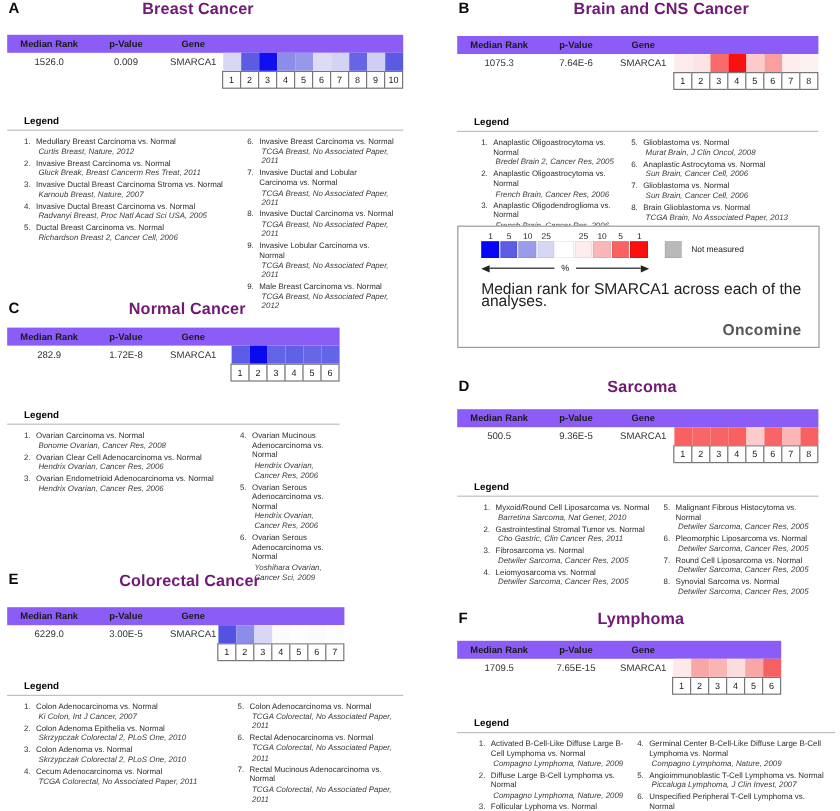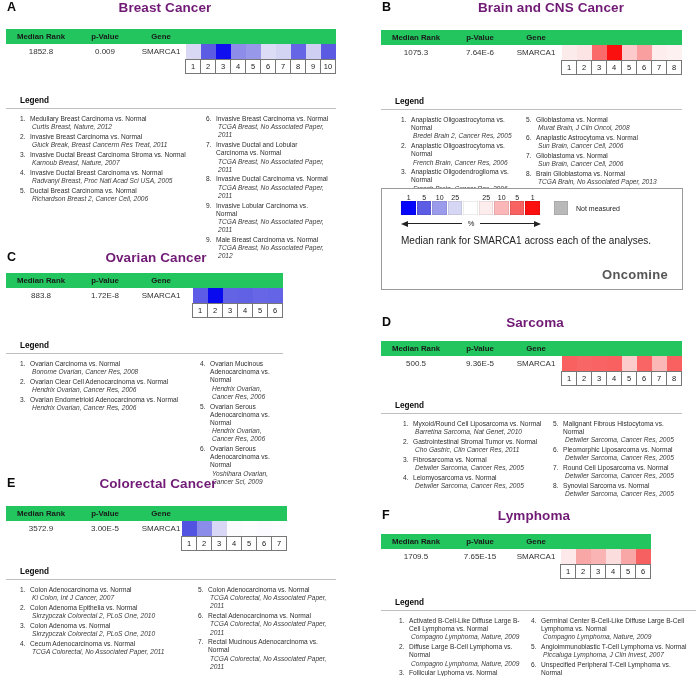--- a/index.html
+++ b/index.html
@@ -4,21 +4,21 @@
 <style>
   html,body{margin:0;padding:0;background:#fff}
   #fig{position:relative;width:700px;height:676px;background:#fff;overflow:hidden;
        font-family:"Liberation Sans",sans-serif;color:#222}
   .panel{position:absolute}
   .phead{position:relative;height:16px}
   .pletter{position:absolute;left:1px;top:0;font-weight:bold;font-size:12.5px;color:#0a0a0a}
   .ptitle{position:absolute;left:0;top:0;margin:0;width:var(--titw);text-align:center;
           font-size:13.5px;font-weight:bold;color:#701a75;letter-spacing:.1px}
   .ptable{width:var(--tw);margin-top:var(--mt1)}
-  .thead{position:relative;height:15px;background:#22c55e}
+  .thead{position:relative;height:15px;background:#8b5cf6}
   .tcol{position:absolute;top:0;height:15px;line-height:15px;text-align:center}
   .cc0{left:0;width:70px}.cc1{left:70px;width:58px}.cc2{left:118px;width:74px}
   .thead .tcol{font-weight:bold;font-size:7.8px;color:#1a1a1a}
   .trow{position:relative;height:15px}
   .trow .tcol{font-size:8px;color:#333}
   .gene{color:#4a90d2}
   .heat{position:absolute;right:0;top:0;display:flex;height:15px}
   .hcell{width:15px;height:15px}
   .tnums{display:flex;justify-content:flex-end}
   .nbox{width:14px;height:13px;border:1px solid #777;background:#fff;margin-left:-1px;
@@ -46,41 +46,41 @@
   .stick{width:15.5px;text-align:center;font-size:7px;color:#222}
   .srow2{display:flex;align-items:center;margin-left:19px}
   .scell{width:14.5px;height:14px;margin-right:1px;box-shadow:inset 0 0 0 0.5px rgba(0,0,0,.15)}
   .scell.gray{margin-left:13px}
   .snm{font-size:7px;margin-left:7px;color:#222}
   .srow3{display:flex;align-items:center;width:140px;margin:4px 0 0 19px}
   .aline{flex:1;height:1px;background:#222}
   .atri-l{width:0;height:0;border-top:3.5px solid transparent;border-bottom:3.5px solid transparent;border-right:7px solid #222}
   .atri-r{width:0;height:0;border-top:3.5px solid transparent;border-bottom:3.5px solid transparent;border-left:7px solid #222}
   .apct{font-size:7.5px;margin:0 6px;color:#222}
-  .scap{margin:8px 0 0 19px;font-size:10px;line-height:10px;color:#222}
+  .scap{margin:8px 0 0 19px;font-size:13px;line-height:10px;color:#222}
   .sbrand{position:absolute;right:14px;bottom:7px;font-size:13px;font-weight:600;color:#565656;letter-spacing:.3px}
 </style>
 </head>
 <body>
 
 <div id="fig">
   <div id="panels">
       <section class="panel p0">
         <div class="phead">
           <span class="pletter">A</span>
           <h2 class="ptitle">Breast Cancer</h2>
         </div>
         <div class="ptable">
           <div class="thead">
             <span class="tcol cc0">Median Rank</span>
             <span class="tcol cc1">p-Value</span>
             <span class="tcol cc2">Gene</span>
           </div>
           <div class="trow">
-            <span class="tcol cc0">1852.8</span>
+            <span class="tcol cc0">1526.0</span>
             <span class="tcol cc1">0.009</span>
             <span class="tcol cc2 gene">SMARCA1</span>
             <div class="heat">
               <span class="hcell" style="background: rgb(216, 216, 244);"></span>
               <span class="hcell" style="background: rgb(91, 91, 227);"></span>
               <span class="hcell" style="background: rgb(15, 15, 239);"></span>
               <span class="hcell" style="background: rgb(141, 141, 233);"></span>
               <span class="hcell" style="background: rgb(152, 152, 235);"></span>
               <span class="hcell" style="background: rgb(220, 220, 246);"></span>
               <span class="hcell" style="background: rgb(211, 211, 244);"></span>
@@ -247,30 +247,30 @@
                 <span class="lname">Brain Glioblastoma vs. Normal</span>
                 <span class="lcite">TCGA Brain, No Associated Paper, 2013</span>
               </div>
             </div>
           </div>
         </div>
       </section>
       <section class="panel p2">
         <div class="phead">
           <span class="pletter">C</span>
-          <h2 class="ptitle">Ovarian Cancer</h2>
+          <h2 class="ptitle">Normal Cancer</h2>
         </div>
         <div class="ptable">
           <div class="thead">
             <span class="tcol cc0">Median Rank</span>
             <span class="tcol cc1">p-Value</span>
             <span class="tcol cc2">Gene</span>
           </div>
           <div class="trow">
-            <span class="tcol cc0">883.8</span>
+            <span class="tcol cc0">282.9</span>
             <span class="tcol cc1">1.72E-8</span>
             <span class="tcol cc2 gene">SMARCA1</span>
             <div class="heat">
               <span class="hcell" style="background: rgb(92, 92, 230);"></span>
               <span class="hcell" style="background: rgb(10, 10, 239);"></span>
               <span class="hcell" style="background: rgb(99, 99, 230);"></span>
               <span class="hcell" style="background: rgb(97, 97, 230);"></span>
               <span class="hcell" style="background: rgb(102, 102, 231);"></span>
               <span class="hcell" style="background: rgb(100, 100, 230);"></span>
             </div>
@@ -418,21 +418,21 @@
           <span class="pletter">E</span>
           <h2 class="ptitle">Colorectal Cancer</h2>
         </div>
         <div class="ptable">
           <div class="thead">
             <span class="tcol cc0">Median Rank</span>
             <span class="tcol cc1">p-Value</span>
             <span class="tcol cc2">Gene</span>
           </div>
           <div class="trow">
-            <span class="tcol cc0">3572.9</span>
+            <span class="tcol cc0">6229.0</span>
             <span class="tcol cc1">3.00E-5</span>
             <span class="tcol cc2 gene">SMARCA1</span>
             <div class="heat">
               <span class="hcell" style="background: rgb(83, 83, 225);"></span>
               <span class="hcell" style="background: rgb(139, 139, 234);"></span>
               <span class="hcell" style="background: rgb(216, 216, 246);"></span>
               <span class="hcell" style="background: rgb(251, 251, 254);"></span>
               <span class="hcell" style="background: rgb(253, 253, 255);"></span>
               <span class="hcell" style="background: rgb(250, 250, 255);"></span>
               <span class="hcell" style="background: rgb(253, 253, 255);"></span>

